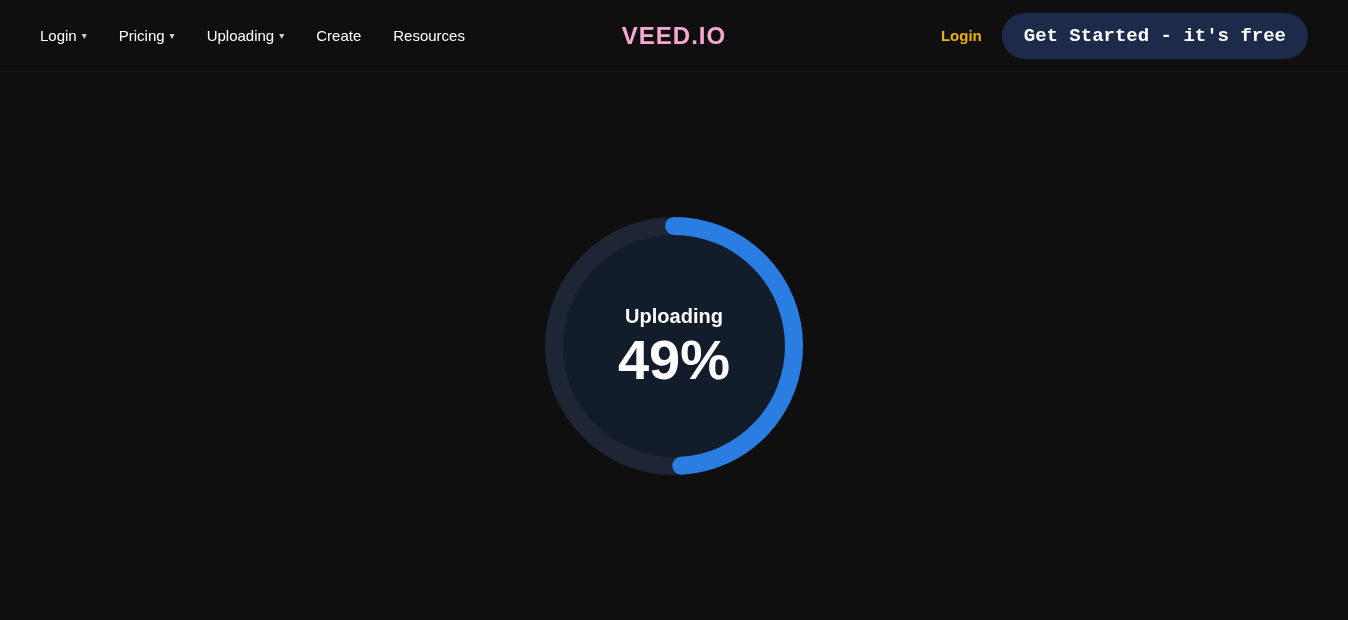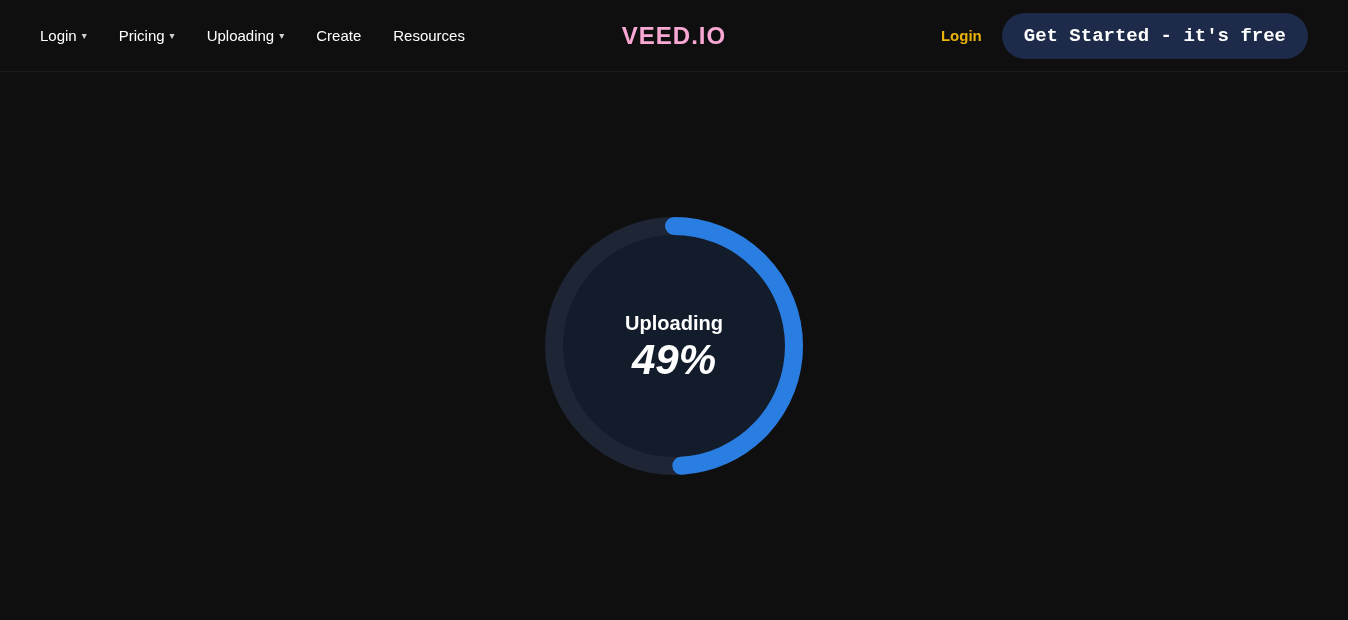--- a/index.html
+++ b/index.html
@@ -141,26 +141,25 @@
 
     .uploading-label {
       font-size: 20px;
       font-weight: 700;
       color: #ffffff;
       display: block;
       margin-bottom: 4px;
     }
 
     .uploading-percent {
-      font-size: 42px;
+      font-size: 56px;
       font-weight: 800;
       color: #ffffff;
       display: block;
       line-height: 1;
-      font-style: italic;
     }
 
     .progress-bg-circle {
       position: absolute;
       width: 240px;
       height: 240px;
       border-radius: 50%;
       background-color: #131c2b;
       top: 50%;
       left: 50%;

